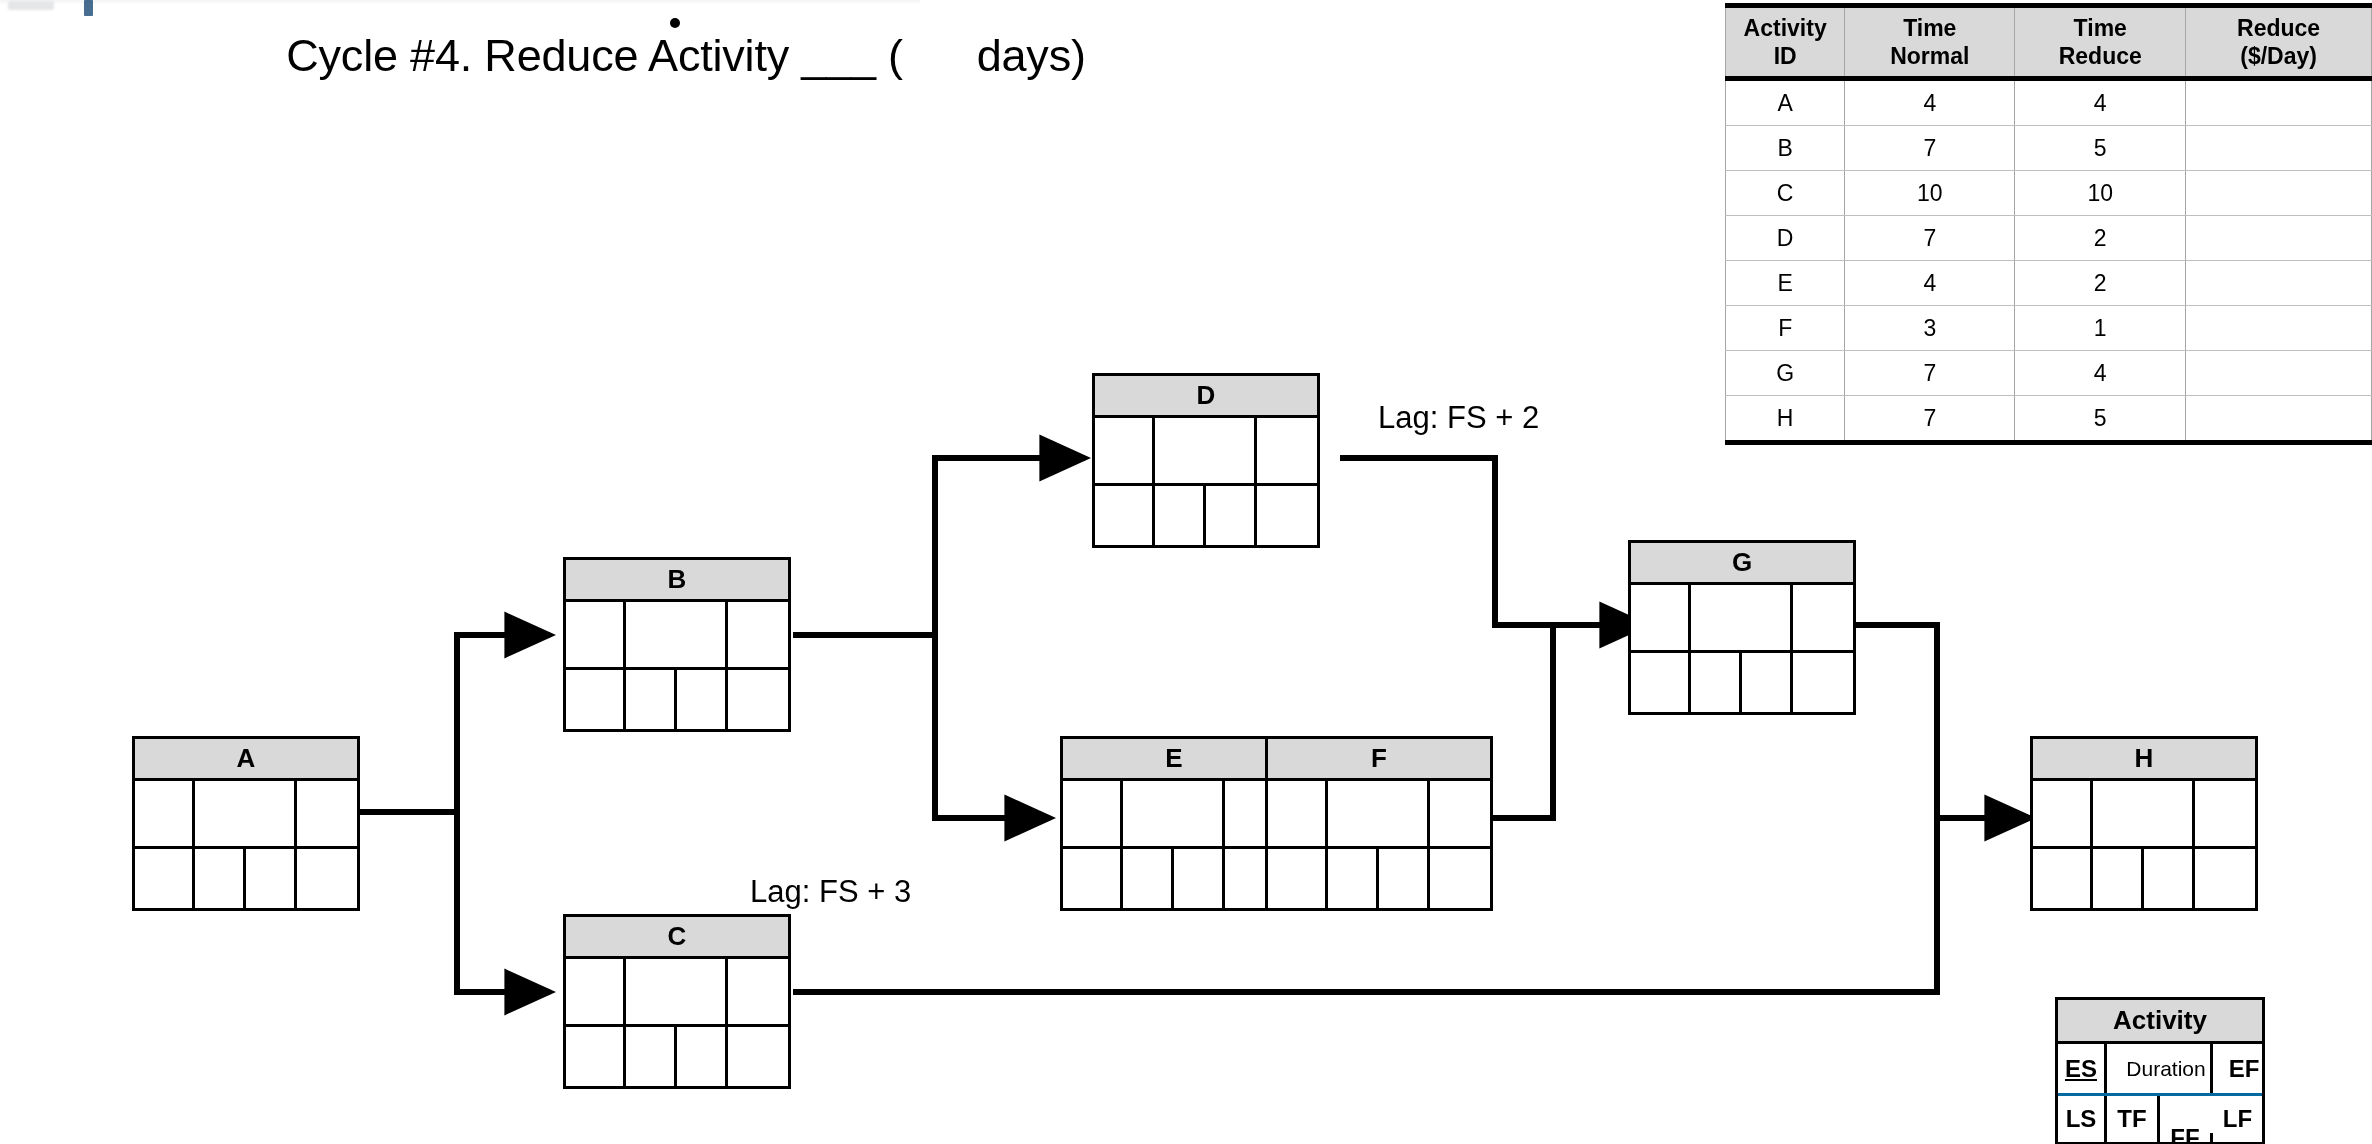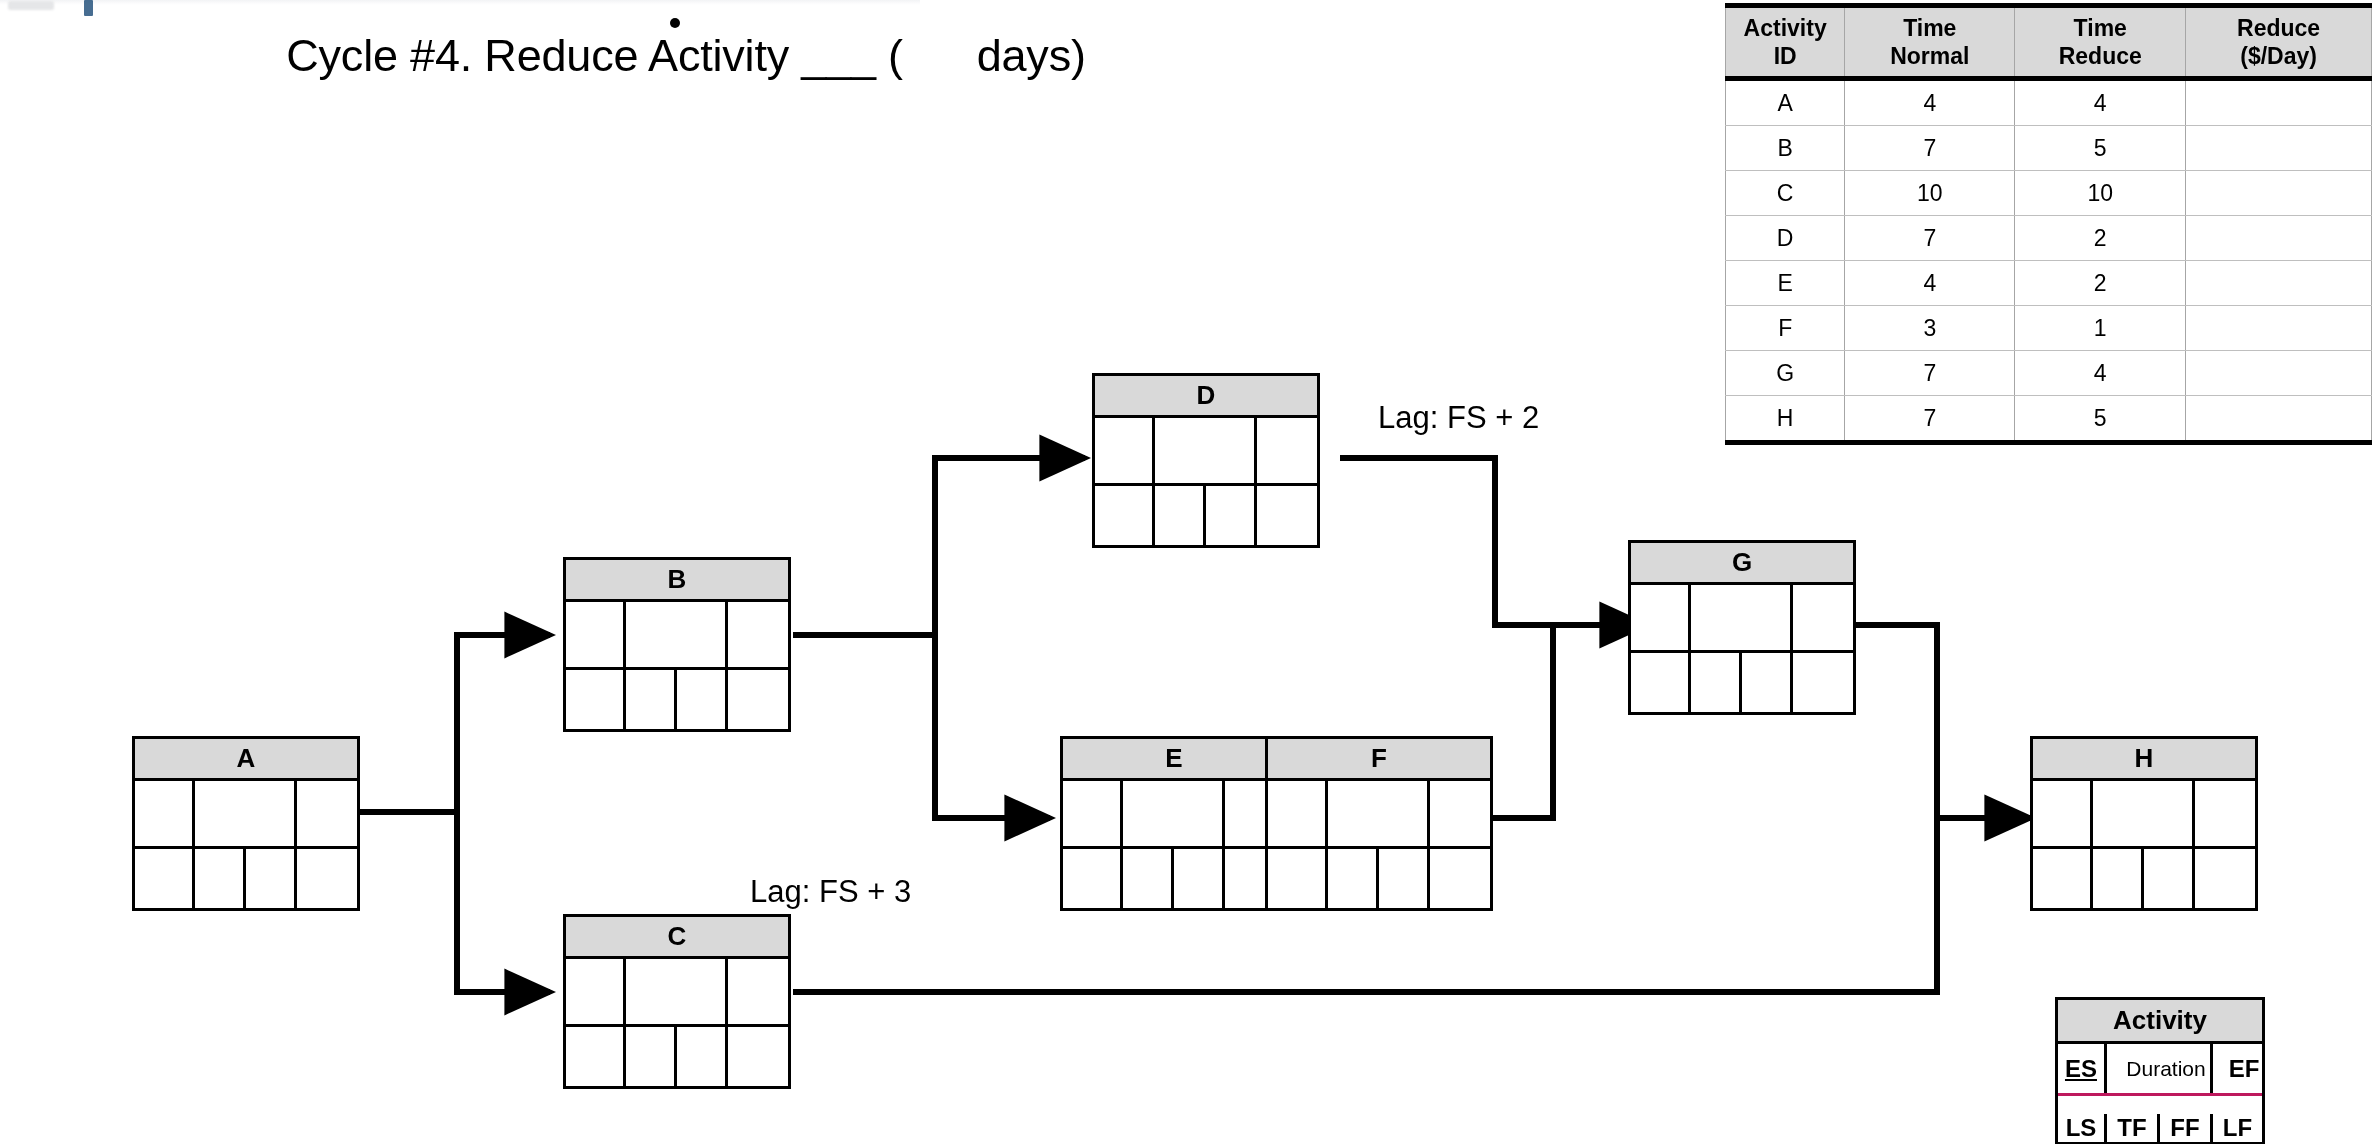--- a/index.html
+++ b/index.html
@@ -99,21 +99,21 @@
   #legend{
     position:absolute;left:2055px;top:997px;width:210px;
     border:3px solid #000;background:#fff;box-sizing:border-box;
   }
   #legend-head{
     height:44px;background:#d9d9d9;border-bottom:3px solid #000;
     display:flex;align-items:center;justify-content:center;
     font-weight:bold;font-size:26px;box-sizing:border-box;
   }
   .lg-row{display:flex;box-sizing:border-box;height:49px;}
-  .lg-row.second{border-top:3px solid #be185d;align-items:flex-end;}
+  .lg-row.second{border-top:3px solid #0369a1;}
   .lg-cell{
     box-sizing:border-box;border-right:3px solid #000;
     display:flex;align-items:center;justify-content:center;
     font-weight:bold;font-size:24px;
   }
   .lg-cell.plain{font-weight:normal;font-size:21px;}
   .lg-cell:last-child{border-right:none;}
   .lg-row.first .k-es{width:24%;text-decoration:underline;}
   .lg-row.first .k-dur{width:52%;padding-left:15px;}
   .lg-row.first .k-ef{width:24%;padding-left:13px;}

